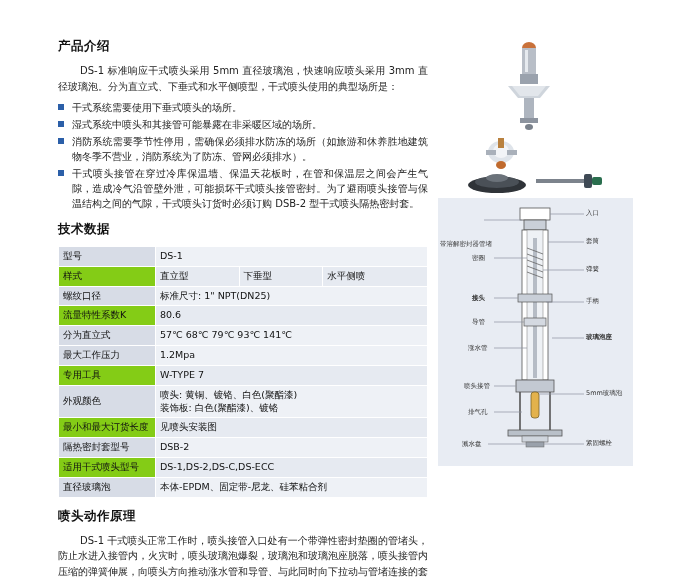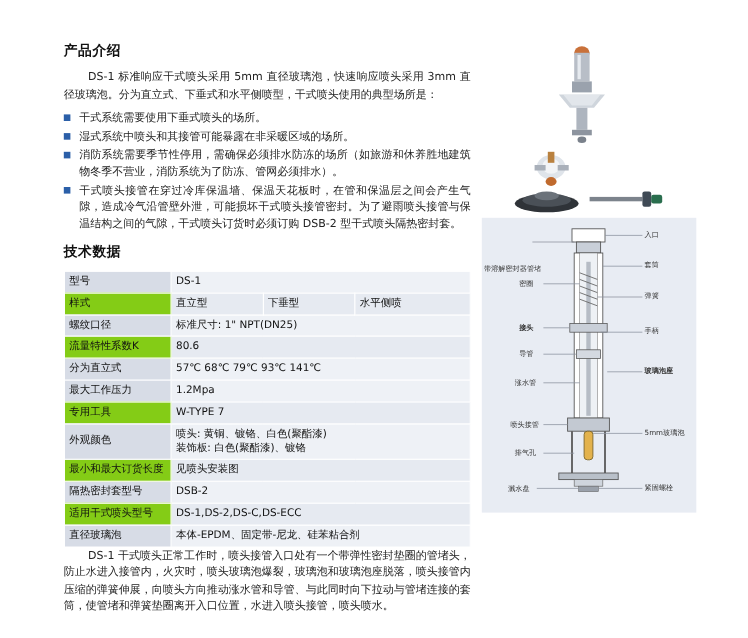--- a/index.html
+++ b/index.html
@@ -160,20 +160,21 @@
           <td class="k">适用干式喷头型号</td>
           <td class="v" colspan="3">DS-1,DS-2,DS-C,DS-ECC</td>
         </tr>
         <tr>
           <td class="k">直径玻璃泡</td>
           <td class="v" colspan="3">本体-EPDM、固定带-尼龙、硅苯粘合剂</td>
         </tr>
       </tbody>
     </table>
 
+    <h2 class="sec-title second">喷头动作原理</h2>
     <p class="para">DS-1 干式喷头正常工作时，喷头接管入口处有一个带弹性密封垫圈的管堵头，防止水进入接管内，火灾时，喷头玻璃泡爆裂，玻璃泡和玻璃泡座脱落，喷头接管内压缩的弹簧伸展，向喷头方向推动涨水管和导管、与此同时向下拉动与管堵连接的套筒，使管堵和弹簧垫圈离开入口位置，水进入喷头接管，喷头喷水。</p>
   </div>
 
   <div class="right">
 
     <div class="photos">
 
       <svg class="sprink1" width="70" height="92" viewBox="0 0 70 92">
         <ellipse cx="35" cy="8" rx="7" ry="6" fill="#c9713a"></ellipse>
         <rect x="28" y="8" width="14" height="26" fill="#b8bec7"></rect>

